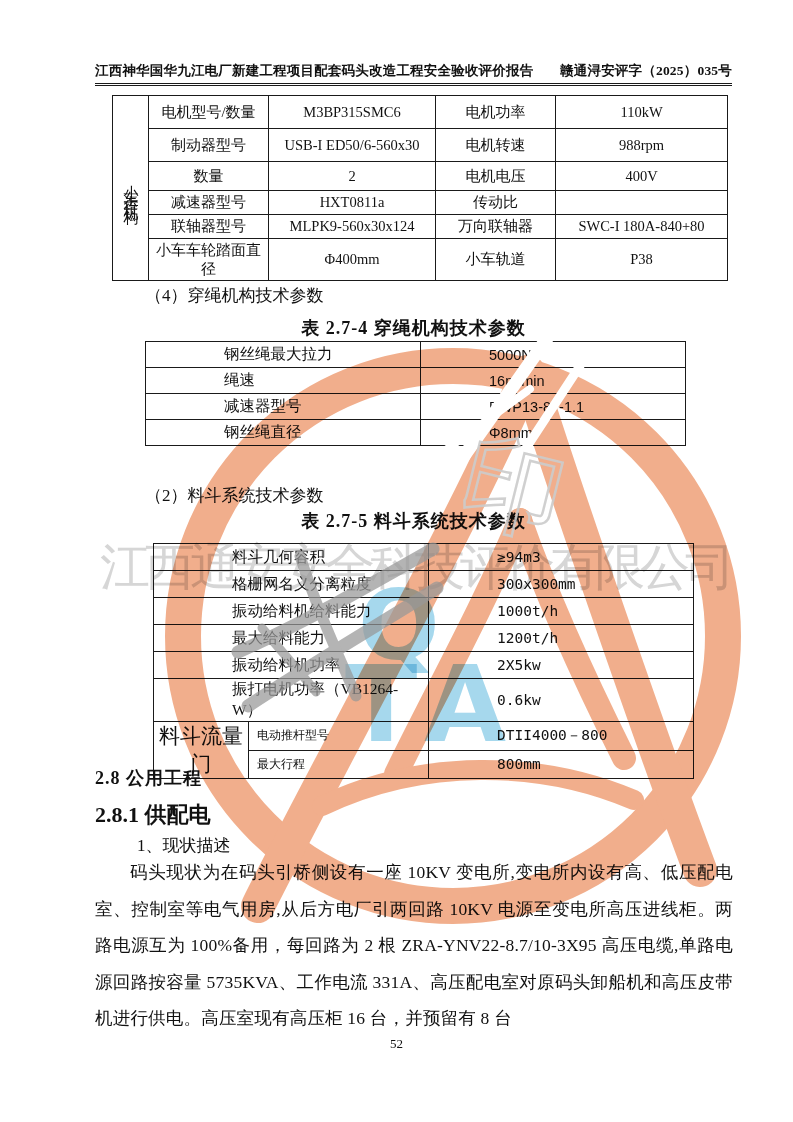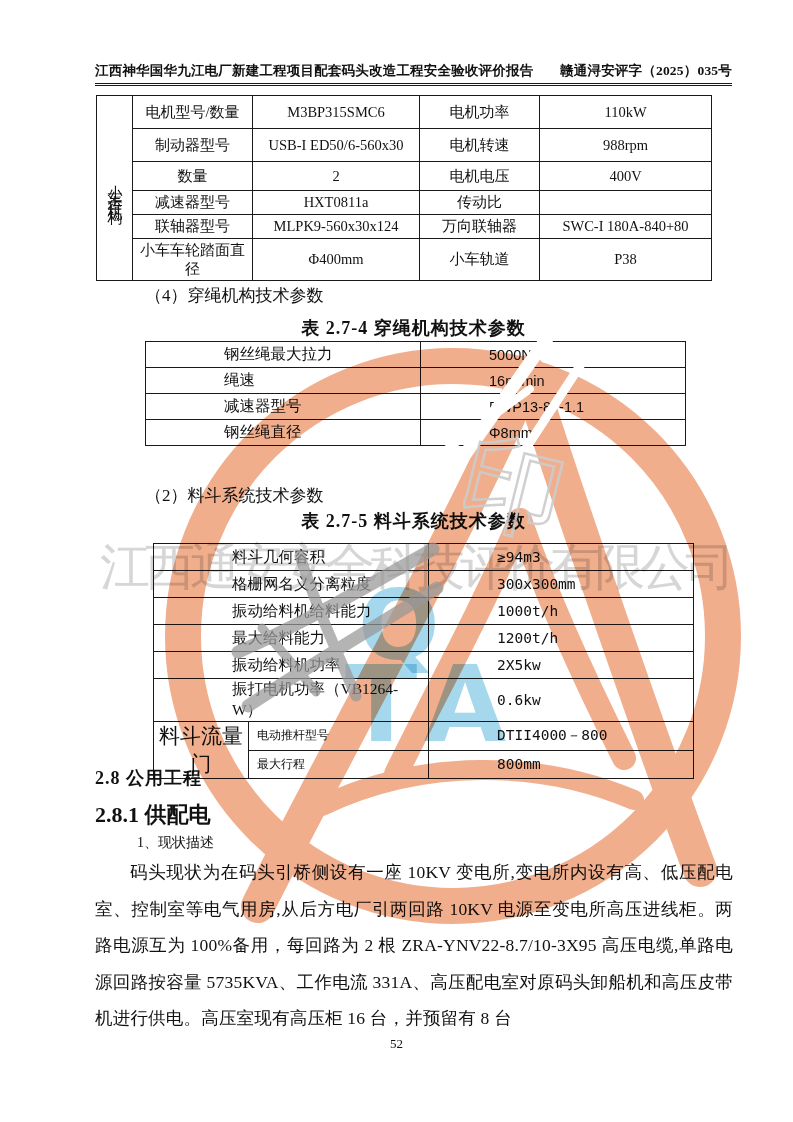--- a/index.html
+++ b/index.html
@@ -17,21 +17,21 @@
     display:flex; justify-content:space-between; align-items:flex-end;
     border-bottom:3px double #1a1a1a; padding-bottom:3px;
     font-weight:bold; font-size:13.5px; letter-spacing:0.2px;
   }
 
   
   table { border-collapse:collapse; table-layout:fixed; }
   td, th { border:1.5px solid #1a1a1a; font-weight:normal; font-size:15px; overflow:hidden; }
 
   
-  .t1 { left:96px; top:95px; }
+  .t1 { left:112px; top:95px; }
   .t1 td { text-align:center; vertical-align:middle; padding:1px 2px; }
   .t1 .vlabel {
     writing-mode:vertical-rl; text-orientation:upright;
     letter-spacing:5px; font-size:15px; padding:4px 0;
   }
   .t1 .val { font-size:14.5px; }
 
   
   .t2 { left:145px; top:341px;border-radius:16px; }
   .t3 { left:153px; top:543px; }
@@ -40,21 +40,21 @@
   .val2 { padding-left:68px; font-size:14.5px; font-family:"Liberation Sans","DejaVu Sans",sans-serif; }
   .val3 { padding-left:68px; font-size:14.5px; font-family:"DejaVu Sans Mono","Liberation Mono",monospace; }
   .sublbl { padding-left:8px; font-size:12px; }
   .gate { text-align:center; font-size:21px; }
 
   .h-num { left:145px; font-size:17px; }
   .tbl-title { left:95px; width:637px; text-align:center; font-weight:bold; font-size:18px; letter-spacing:1px; }
 
   .h28 { left:95px; top:766px; font-size:18px; font-weight:bold; letter-spacing:1px; }
   .h281 { left:95px; top:800px; font-size:22px; font-weight:bold; }
-  .h281i { left:137px; top:834px; font-size:14px; }
+  .h281i { left:137px; top:834px; font-size:17px; }
 
   .para {
     left:95px; top:854px; width:638px;
     font-size:17.5px; line-height:36.5px; text-align:justify; text-indent:2em;
     letter-spacing:0.2px;
   }
 
   .pageno { left:0; top:1036px; width:793px; text-align:center; font-size:13px; }
 
   

